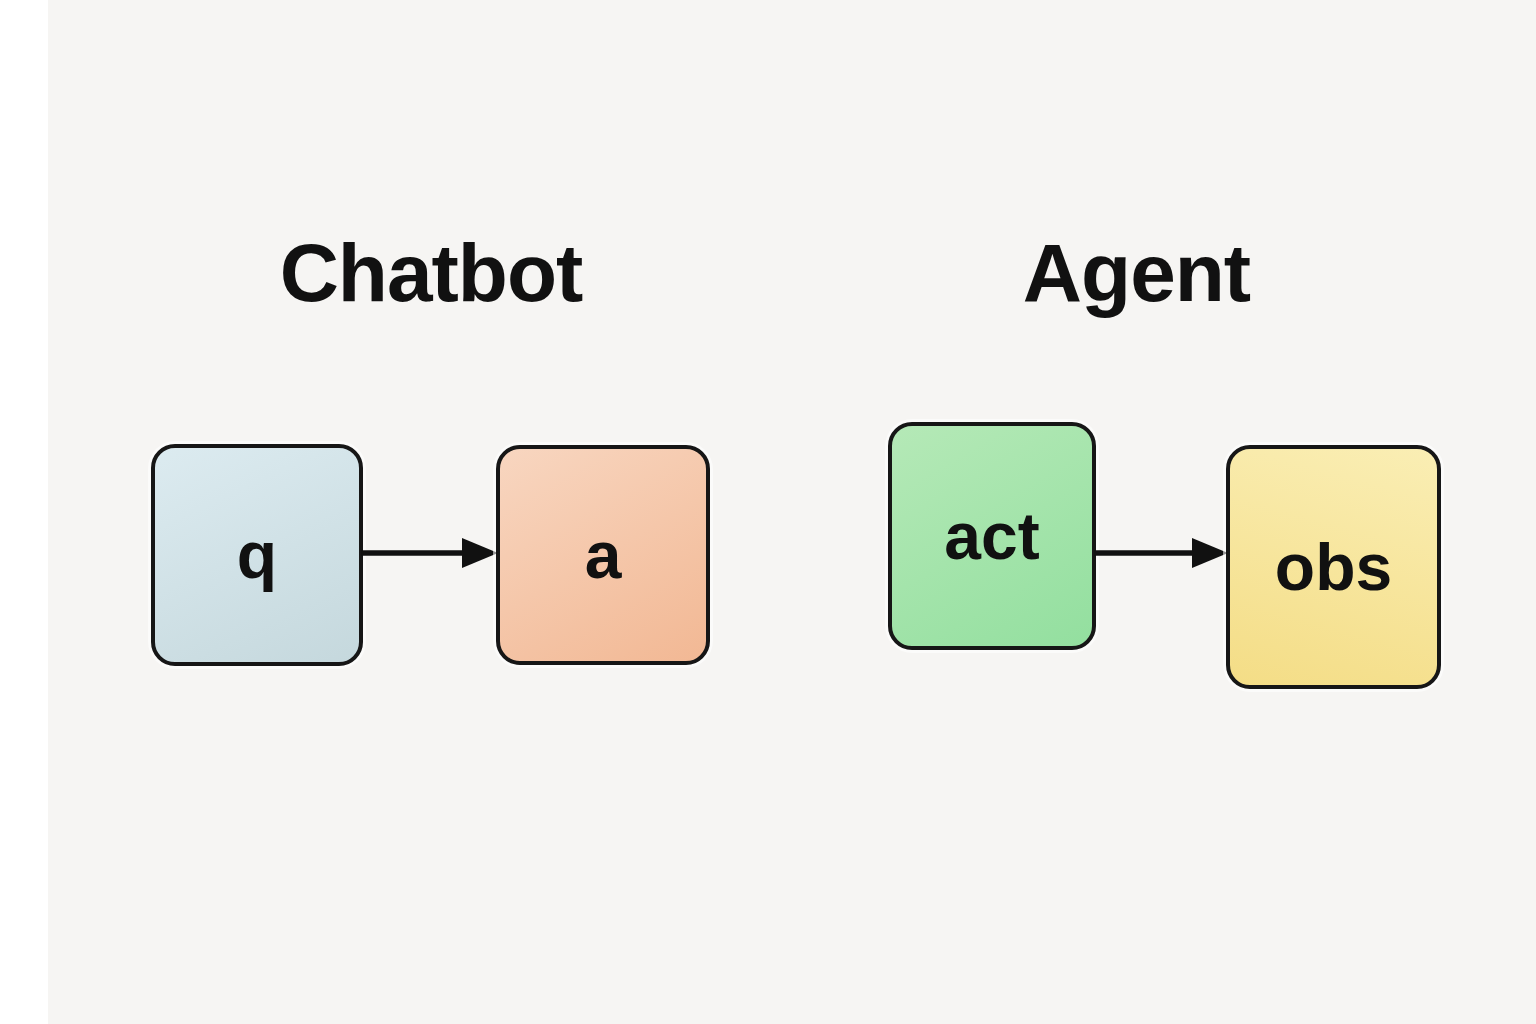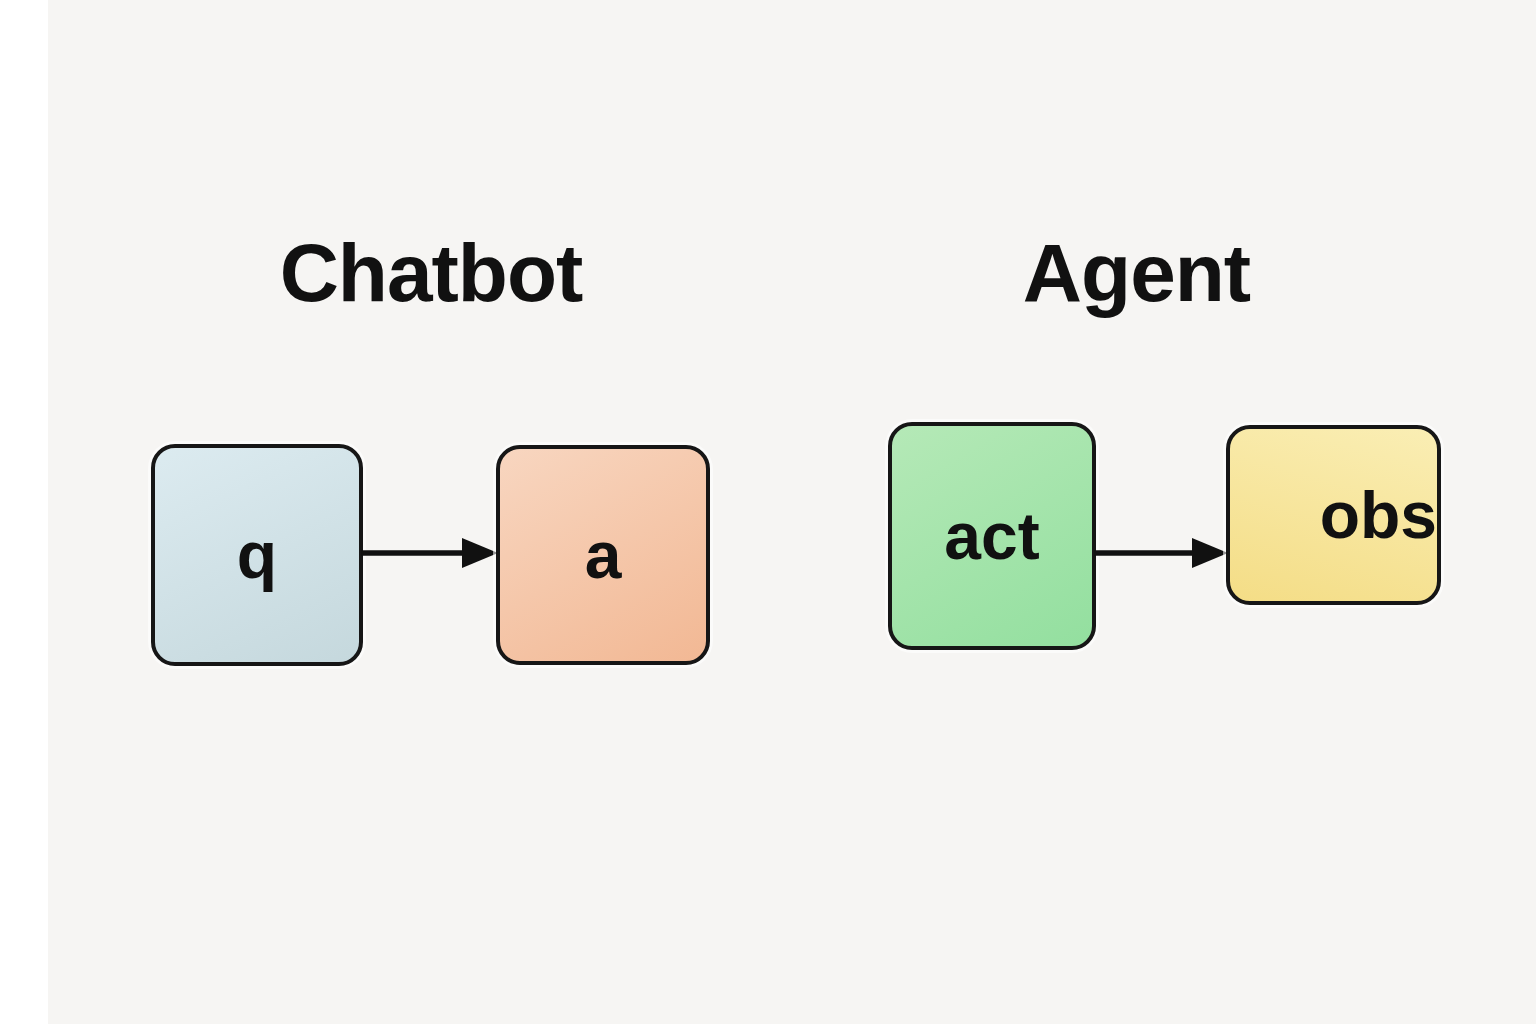--- a/index.html
+++ b/index.html
@@ -38,21 +38,21 @@
     align-items: center;
     justify-content: center;
     font-size: 66px;
     font-weight: 700;
     color: #111111;
     box-shadow: 0 0 0 3px rgba(255,255,255,0.55);
   }
   .node-q   { left: 103px;  top: 444px; width: 212px; height: 222px; }
   .node-a   { left: 448px;  top: 445px; width: 214px; height: 220px; }
   .node-act { left: 840px;  top: 422px; width: 208px; height: 228px; }
-  .node-obs { left: 1178px; top: 425px; width: 215px; height: 180px; justify-content: flex-end; }
+  .node-obs { left: 1178px; top: 445px; width: 215px; height: 244px; }
 
   .arrow {
     position: absolute;
     top: 528px;
     height: 50px;
     color: #111111;
   }
   .arrow-1 { left: 313px;  width: 137px; }
   .arrow-2 { left: 1046px; width: 134px; }
   .arrow svg { display: block; width: 100%; height: 100%; }

